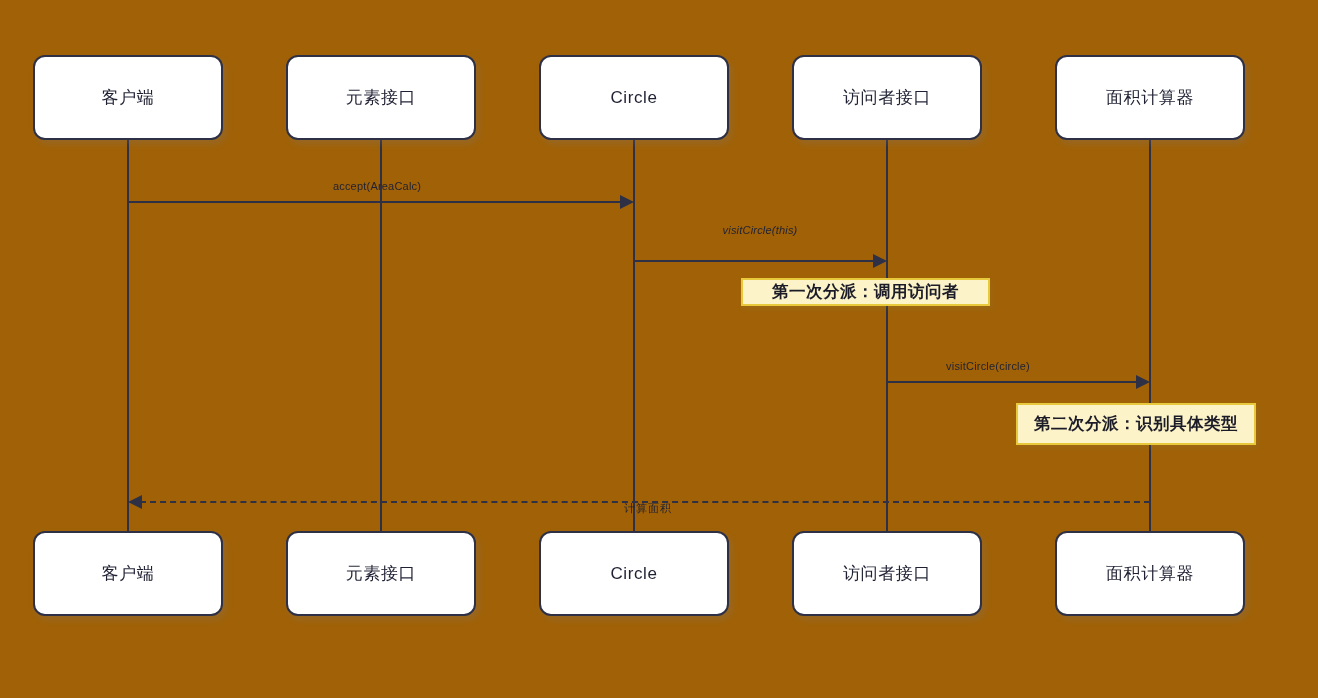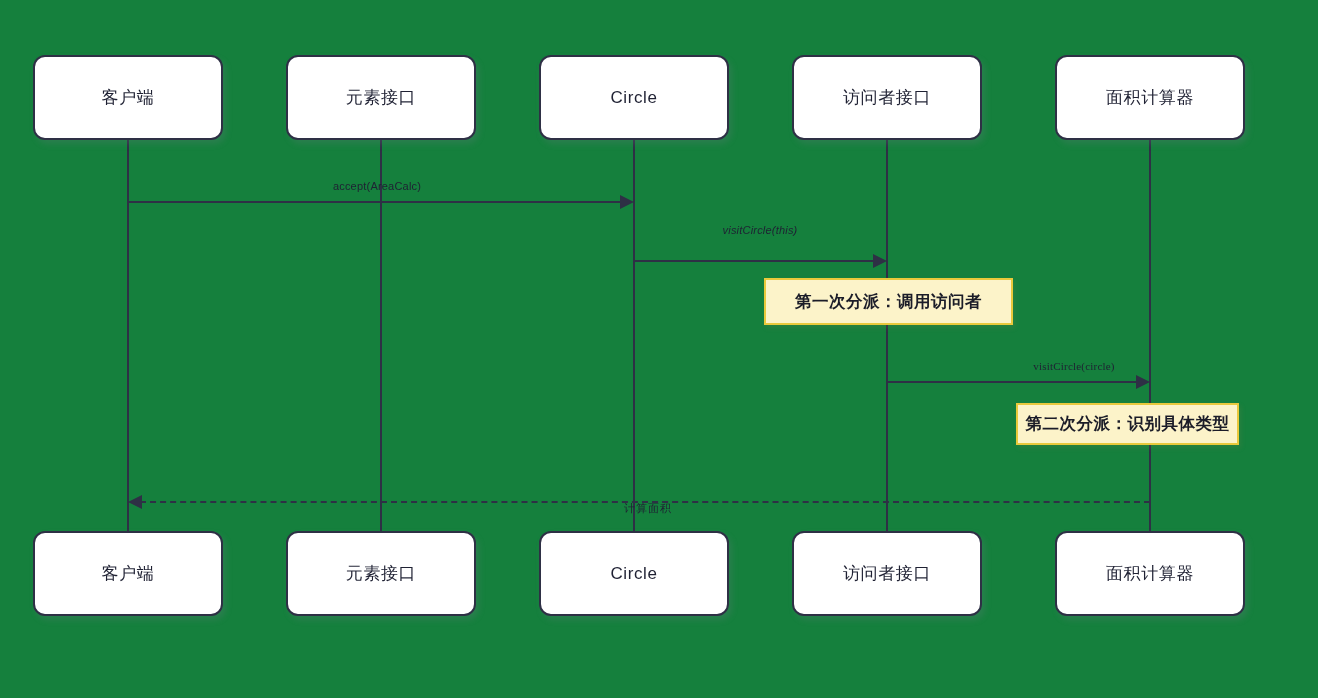--- a/index.html
+++ b/index.html
@@ -7,21 +7,21 @@
     padding: 0;
     background: #ffffff;
   }
   body {
     font-family: "Liberation Sans", "DejaVu Sans", sans-serif;
   }
   #diagram-root {
     position: relative;
     width: 1318px;
     height: 698px;
-    background: #15803d;
+    background: #a16207;
     overflow: hidden;
   }
   
   .participant-box {
     position: absolute;
     box-sizing: border-box;
     background: #ffffff;
     border: 2.4px solid #2e3045;
     border-radius: 12px;
     display: flex;
@@ -141,30 +141,30 @@
   <div class="msg-line" id="mline-0" style="left: 128px; width: 494px; top: 201px;"></div>
   <div class="arrow-head right" id="mhead-0" style="left: 620px; top: 194.7px;"></div>
   <div class="msg-label" id="mlabel-0" style="left: 377px; top: 180px; transform: translateX(-50%);">accept(AreaCalc)</div>
 
   <div class="msg-line" id="mline-1" style="left: 634px; width: 241px; top: 260px;"></div>
   <div class="arrow-head right" id="mhead-1" style="left: 873px; top: 253.7px;"></div>
   <div class="msg-label" id="mlabel-1" style="left: 760px; top: 224px; transform: translateX(-50%); font-style: italic;">visitCircle(this)</div>
 
   <div class="msg-line" id="mline-2" style="left: 887px; width: 251px; top: 381px;"></div>
   <div class="arrow-head right" id="mhead-2" style="left: 1136px; top: 374.7px;"></div>
-  <div class="msg-label" id="mlabel-2" style="left: 1074px; top: 360px; transform: translateX(-50%); font-family: Liberation Serif, serif;">visitCircle(circle)</div>
+  <div class="msg-label" id="mlabel-2" style="left: 988px; top: 360px; transform: translateX(-50%);">visitCircle(circle)</div>
 
   <div class="msg-line dashed" id="mline-3" style="left: 140px; width: 1010px; top: 501px;"></div>
   <div class="arrow-head left" id="mhead-3" style="left: 128px; top: 494.7px;"></div>
   <div class="msg-label cjk" id="mlabel-3" style="left: 648px; top: 501px; transform: translateX(-50%);">计算面积</div>
 
-  <div class="note-box" id="note-0" style="left: 764px; top: 278px; width: 249px; height: 47px;">
+  <div class="note-box" id="note-0" style="left: 741px; top: 278px; width: 249px; height: 28px;">
     <span class="note-label">第一次分派：调用访问者</span>
   </div>
-  <div class="note-box" id="note-1" style="left: 1016px; top: 403px; width: 223px; height: 42px;">
+  <div class="note-box" id="note-1" style="left: 1016px; top: 403px; width: 240px; height: 42px;">
     <span class="note-label">第二次分派：识别具体类型</span>
   </div>
 
   <div class="participant-box" id="pbox-bot-0" style="left: 33px; top: 531px; width: 190px; height: 85px;">
     <span class="participant-label">客户端</span>
   </div>
   <div class="participant-box" id="pbox-bot-1" style="left: 286px; top: 531px; width: 190px; height: 85px;">
     <span class="participant-label">元素接口</span>
   </div>
   <div class="participant-box" id="pbox-bot-2" style="left: 539px; top: 531px; width: 190px; height: 85px;">

